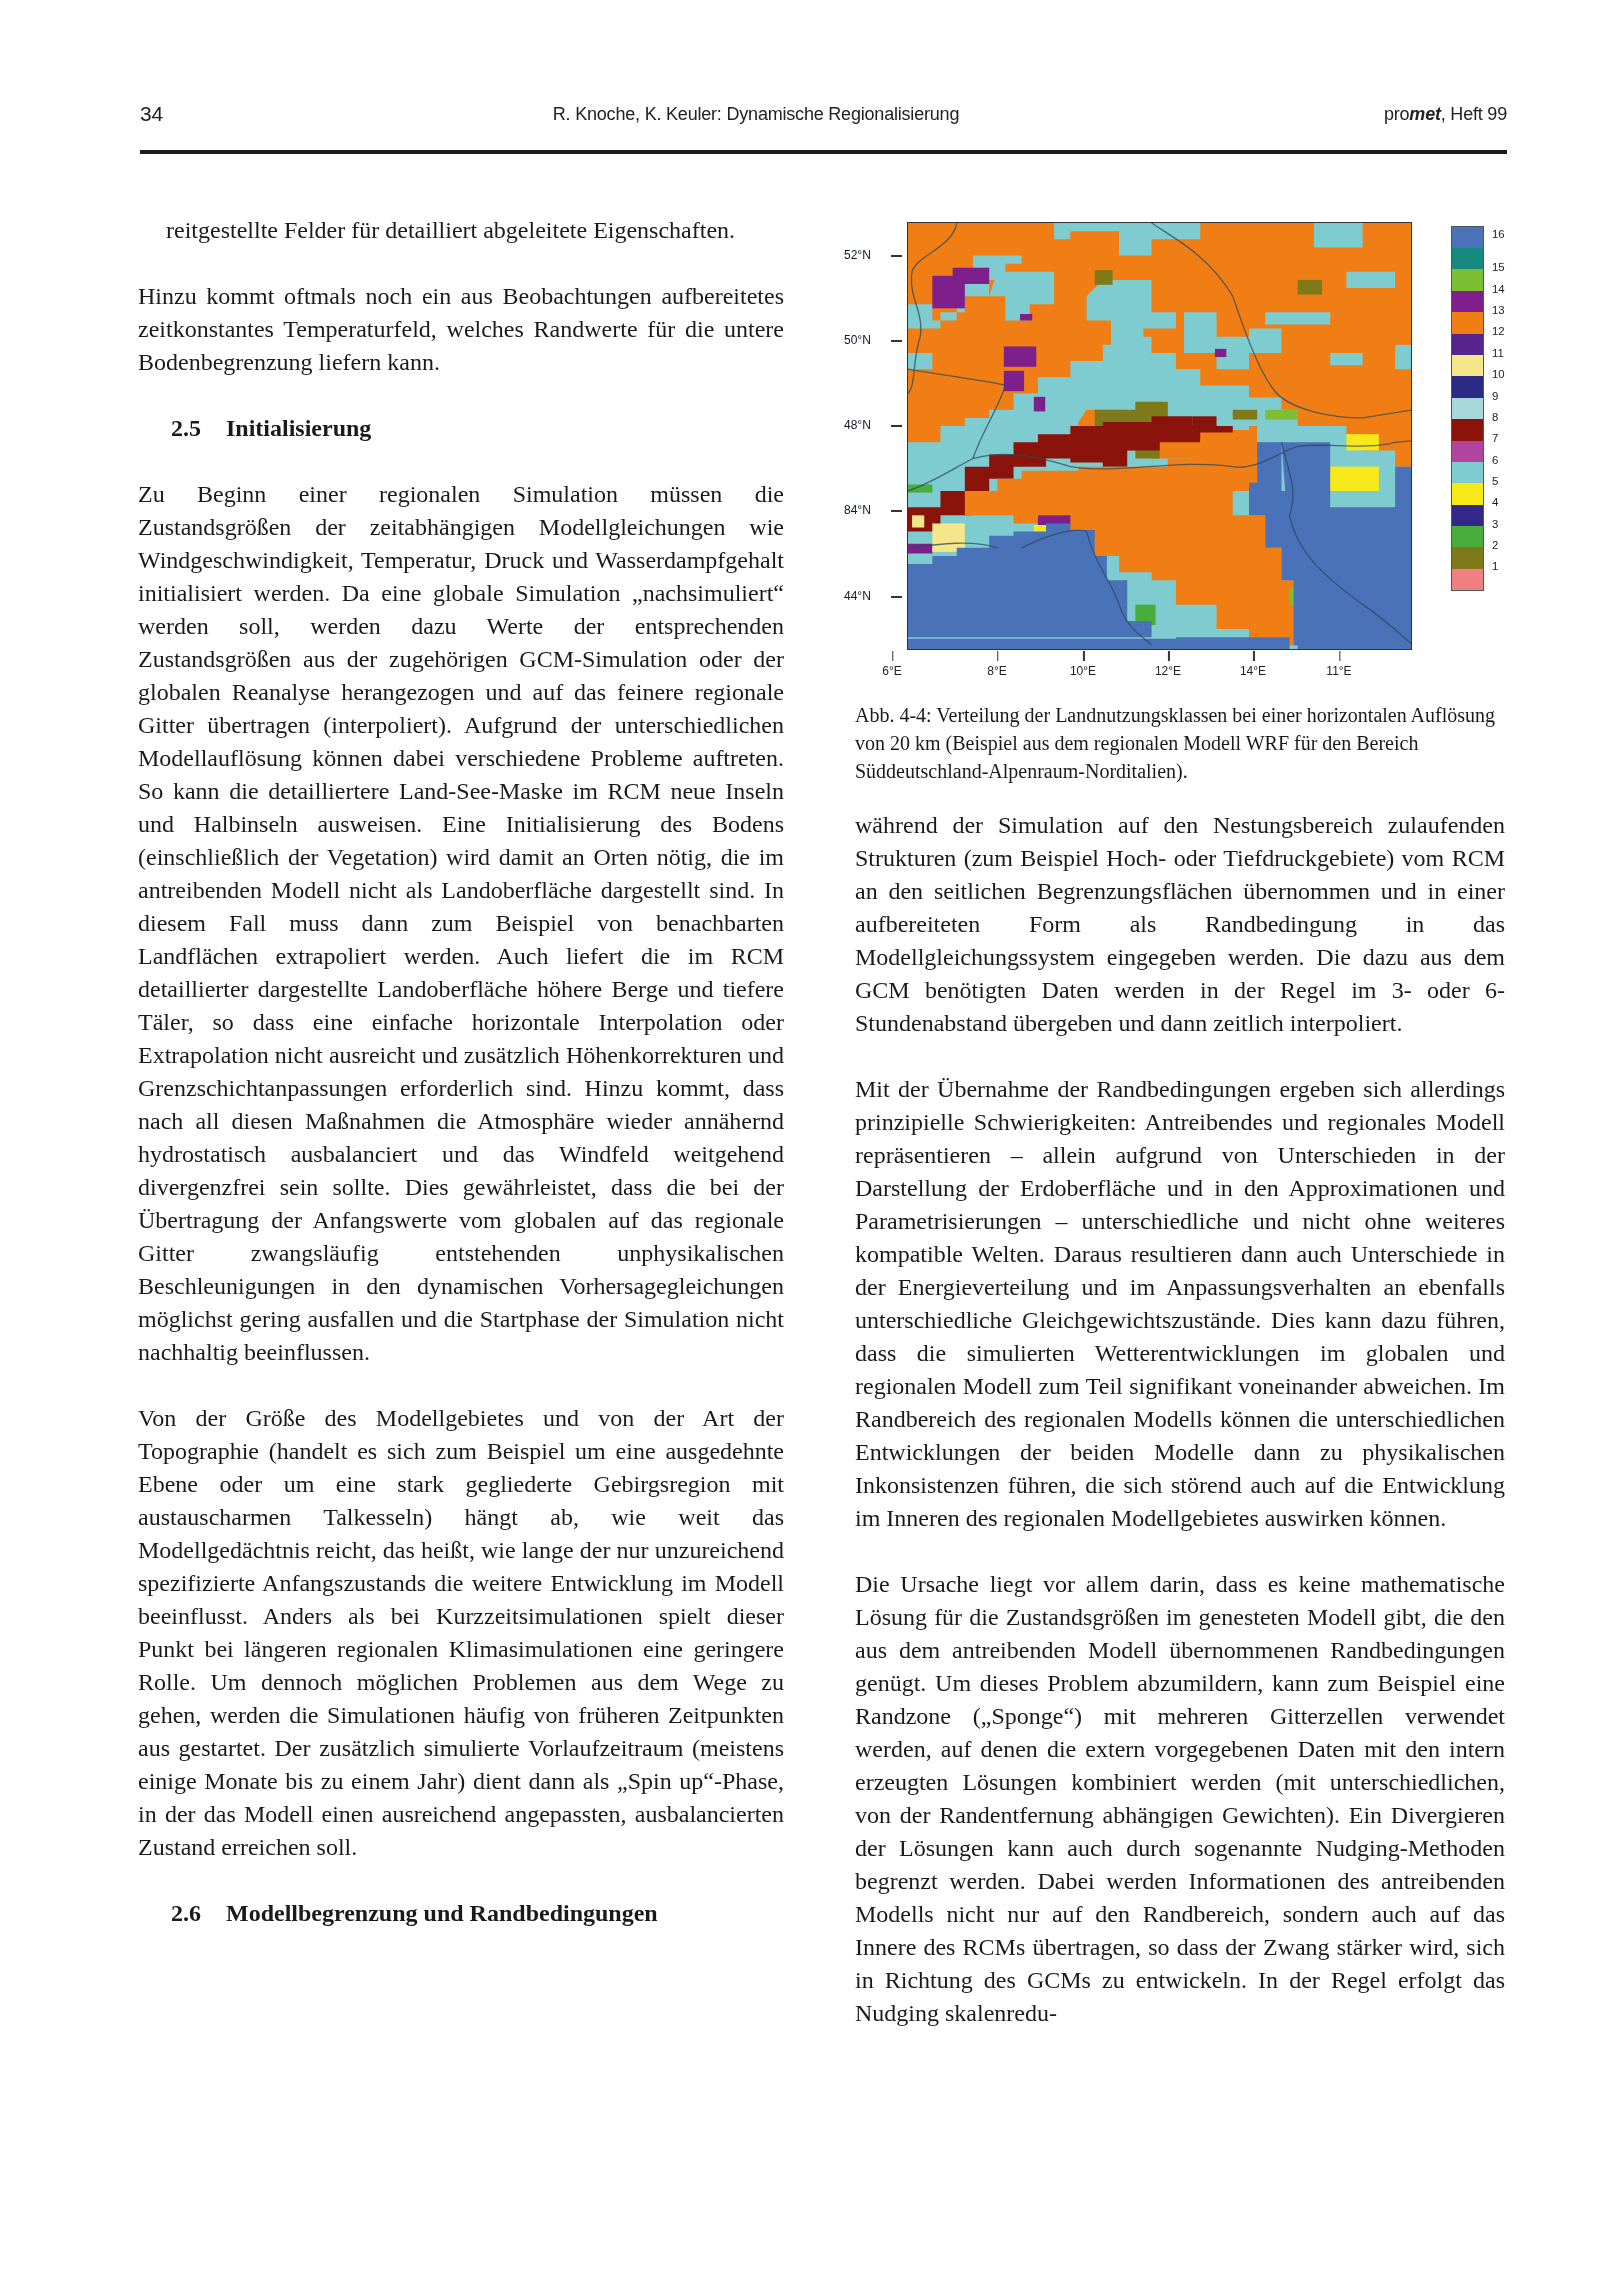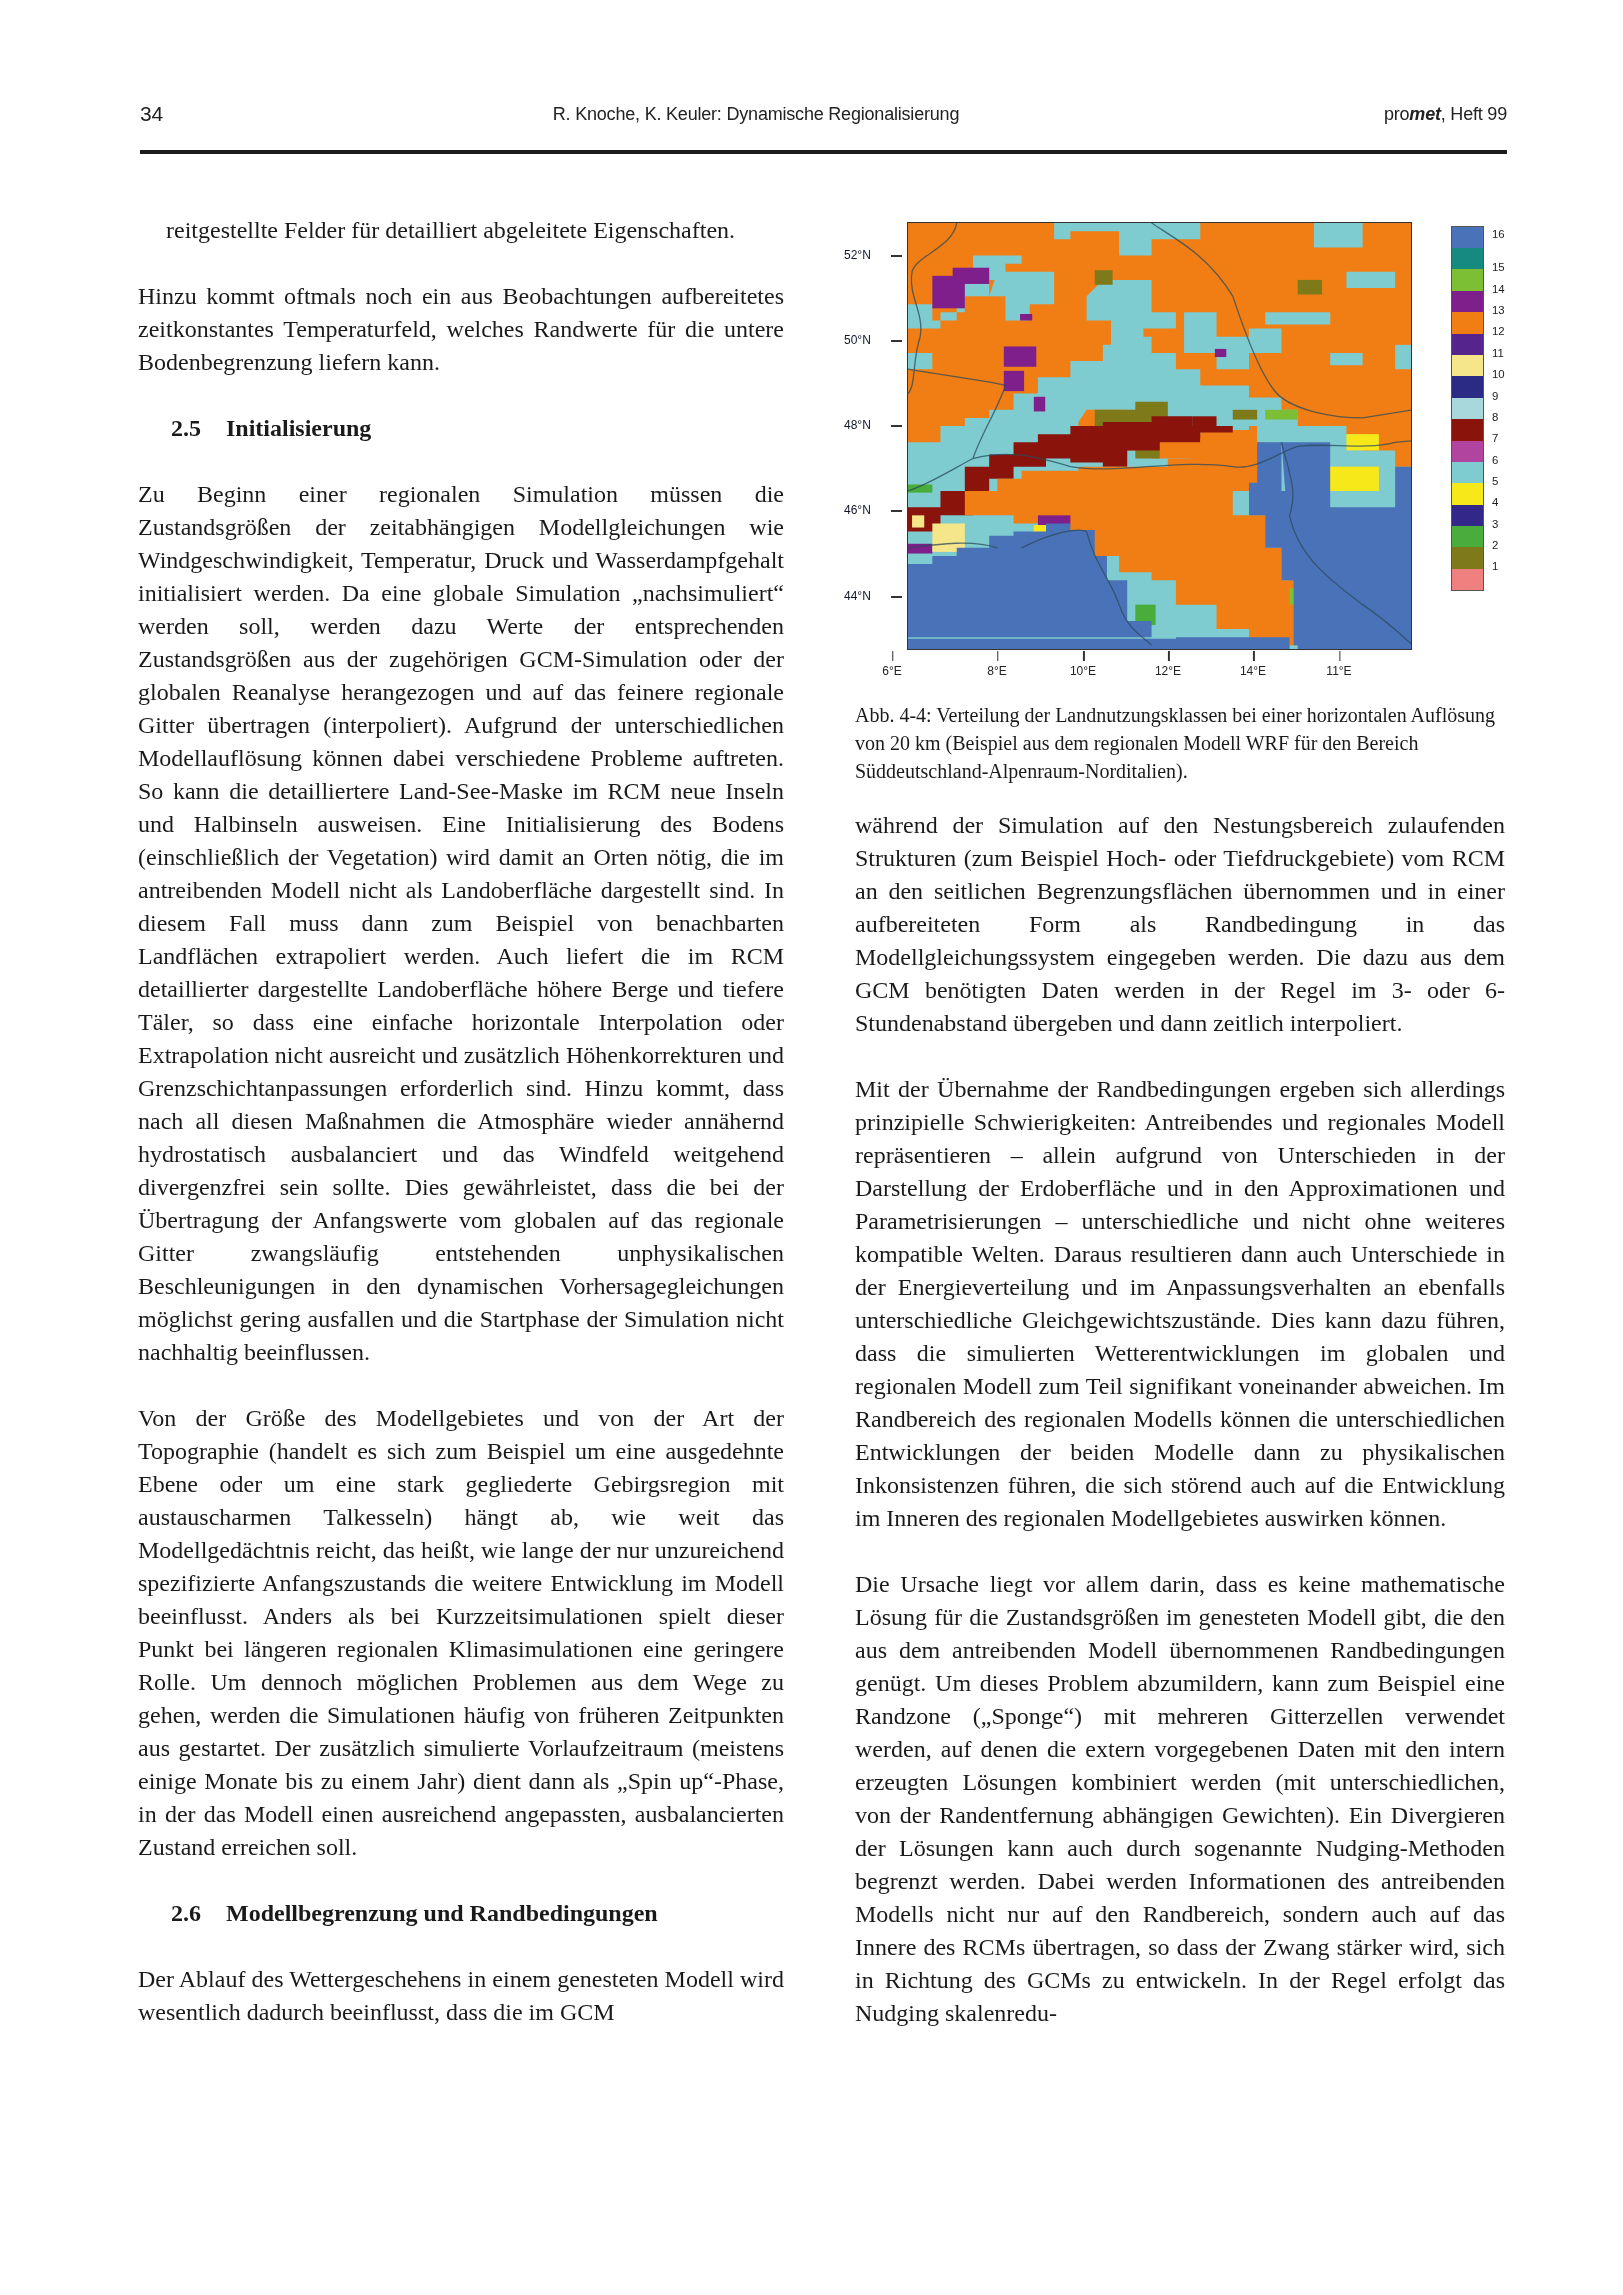--- a/index.html
+++ b/index.html
@@ -39,21 +39,20 @@
 <div class="hdr hdr-journal"><span>pro</span><b>met</b><span>, Heft 99</span></div>
 <div class="rule"></div>
 
 <div class="col col-left">
   <p class="first-cont">reitgestellte Felder für detailliert abgeleitete Eigenschaften.</p>
   <p>Hinzu kommt oftmals noch ein aus Beobachtungen aufbereitetes zeitkonstantes Temperaturfeld, welches Randwerte für die untere Bodenbegrenzung liefern kann.</p>
   <h2><span class="num">2.5</span><span>Initialisierung</span></h2>
   <p>Zu Beginn einer regionalen Simulation müssen die Zustandsgrößen der zeitabhängigen Modellgleichungen wie Windgeschwindigkeit, Temperatur, Druck und Wasserdampfgehalt initialisiert werden. Da eine globale Simulation „nachsimuliert“ werden soll, werden dazu Werte der entsprechenden Zustandsgrößen aus der zugehörigen GCM-Simulation oder der globalen Reanalyse herangezogen und auf das feinere regionale Gitter übertragen (interpoliert). Aufgrund der unterschiedlichen Modellauflösung können dabei verschiedene Probleme auftreten. So kann die detailliertere Land-See-Maske im RCM neue Inseln und Halbinseln ausweisen. Eine Initialisierung des Bodens (einschließlich der Vegetation) wird damit an Orten nötig, die im antreibenden Modell nicht als Landoberfläche dargestellt sind. In diesem Fall muss dann zum Beispiel von benachbarten Landflächen extrapoliert werden. Auch liefert die im RCM detaillierter dargestellte Landoberfläche höhere Berge und tiefere Täler, so dass eine einfache horizontale Interpolation oder Extrapolation nicht ausreicht und zusätzlich Höhenkorrekturen und Grenzschichtanpassungen erforderlich sind. Hinzu kommt, dass nach all diesen Maßnahmen die Atmosphäre wieder annähernd hydrostatisch ausbalanciert und das Windfeld weitgehend divergenzfrei sein sollte. Dies gewährleistet, dass die bei der Übertragung der Anfangswerte vom globalen auf das regionale Gitter zwangsläufig entstehenden unphysikalischen Beschleunigungen in den dynamischen Vorhersagegleichungen möglichst gering ausfallen und die Startphase der Simulation nicht nachhaltig beeinflussen.</p>
   <p>Von der Größe des Modellgebietes und von der Art der Topographie (handelt es sich zum Beispiel um eine ausgedehnte Ebene oder um eine stark gegliederte Gebirgsregion mit austauscharmen Talkesseln) hängt ab, wie weit das Modellgedächtnis reicht, das heißt, wie lange der nur unzureichend spezifizierte Anfangszustands die weitere Entwicklung im Modell beeinflusst. Anders als bei Kurzzeitsimulationen spielt dieser Punkt bei längeren regionalen Klimasimulationen eine geringere Rolle. Um dennoch möglichen Problemen aus dem Wege zu gehen, werden die Simulationen häufig von früheren Zeitpunkten aus gestartet. Der zusätzlich simulierte Vorlaufzeitraum (meistens einige Monate bis zu einem Jahr) dient dann als „Spin up“-Phase, in der das Modell einen ausreichend angepassten, ausbalancierten Zustand erreichen soll.</p>
   <h2><span class="num">2.6</span><span>Modellbegrenzung und Randbedingungen</span></h2>
-  <p>Der Ablauf des Wettergeschehens in einem genesteten Modell wird wesentlich dadurch beeinflusst, dass die im GCM</p>
 </div>
 
 <div class="fig">
   <div class="map">
     <svg width="505" height="428" viewBox="0 0 622 527">
 
       <rect x="0" y="0" width="622" height="527" fill="#7ecbd0"></rect>
 
       <path d="M0 0 H180 V20 H200 V10 H260 V40 H300 V20 H360 V0 H500 V30 H560 V0 H622 V300 H600 V280 H560 V260 H540 V250 H480 V230 H460 V215 H420 V200 H360 V180 H330 V160 H300 V140 H270 V150 H240 V170 H200 V190 H160 V210 H130 V230 H100 V240 H70 V250 H40 V270 H0 Z" fill="#f07e14"></path>
       <path d="M0 100 H30 V120 H60 V60 H80 V40 H140 V50 H120 V70 H100 V90 H70 V110 H40 V130 H0 Z" fill="#7ecbd0"></path>
@@ -120,21 +119,21 @@
         <path d="M460 270 C470 310, 480 330, 470 360 C480 410, 520 440, 560 470 C590 490, 610 510, 622 520"></path>
         <path d="M140 400 C180 380, 210 375, 220 380 C230 420, 250 440, 260 470 C270 500, 290 510, 300 520"></path>
         <path d="M0 400 C40 395, 80 390, 110 400"></path>
       </g>
     </svg>
   </div>
 
   <div class="ytick" style="left:0; top:37px;"><span>52°N</span><span class="t"></span></div>
   <div class="ytick" style="left:0; top:122px;"><span>50°N</span><span class="t"></span></div>
   <div class="ytick" style="left:0; top:207px;"><span>48°N</span><span class="t"></span></div>
-  <div class="ytick" style="left:0; top:292px;"><span>46°N</span><span class="t"></span></div>
+  <div class="ytick" style="left:0; top:292px;"><span>84°N</span><span class="t"></span></div>
   <div class="ytick" style="left:0; top:378px;"><span>44°N</span><span class="t"></span></div>
 
   <div class="xtick" style="left:48px;"><span class="t"></span><span>6°E</span></div>
   <div class="xtick" style="left:153px;"><span class="t"></span><span>8°E</span></div>
   <div class="xtick" style="left:239px;"><span class="t"></span><span>10°E</span></div>
   <div class="xtick" style="left:324px;"><span class="t"></span><span>12°E</span></div>
   <div class="xtick" style="left:409px;"><span class="t"></span><span>14°E</span></div>
   <div class="xtick" style="left:495px;"><span class="t"></span><span>11°E</span></div>
 
   <div class="legend" id="legend">

